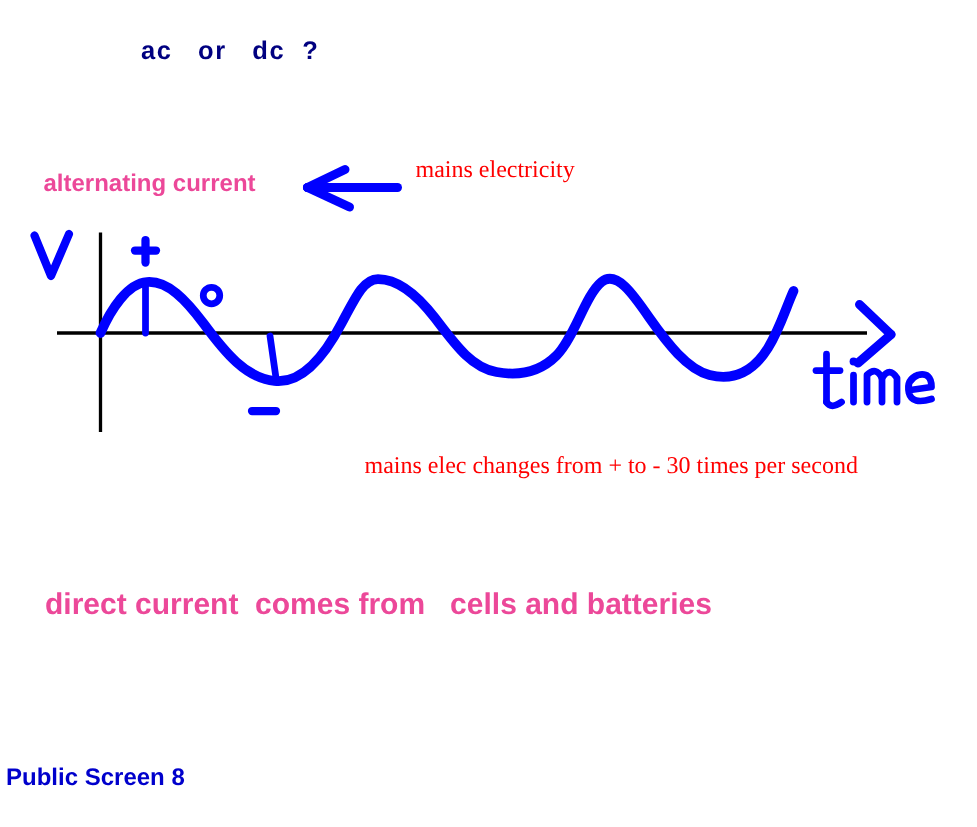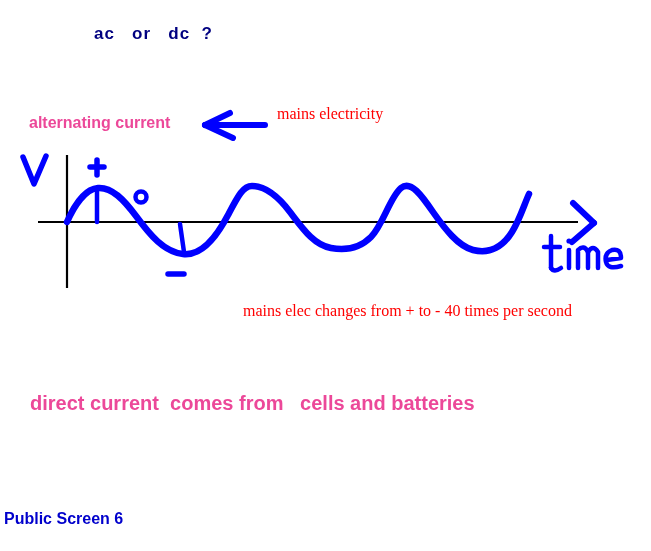--- a/index.html
+++ b/index.html
@@ -115,26 +115,26 @@
 
 <div class="canvas">
 
   <div class="title">ac   or   dc  ?</div>
 
   <div class="red-bold" id="alternating-current">alternating current</div>
 
   <div class="red-plain" id="mains-electricity">mains electricity</div>
 
   <div class="red-plain" id="mains-note">
-    <span>mains elec changes from + to - 40 times per second</span><br>
+    <span>mains elec changes from + to - 30 times per second</span><br>
   </div>
 
   <div class="red-bold" id="direct-current">direct current  comes from   cells and batteries</div>
 
-  <div class="footer">Public Screen 6</div>
+  <div class="footer">Public Screen 8</div>
 
   <svg class="draw" viewBox="0 0 651 551">
 
     <g>
       <path class="ink ink-arrow" d="M 265 125 L 205 125"></path>
       <path class="ink ink-arrow" d="M 205 125 L 230 113"></path>
       <path class="ink ink-arrow" d="M 205 125 L 233 138"></path>
     </g>
 
     <line class="axis-line" x1="67" y1="155" x2="67" y2="288"></line>

